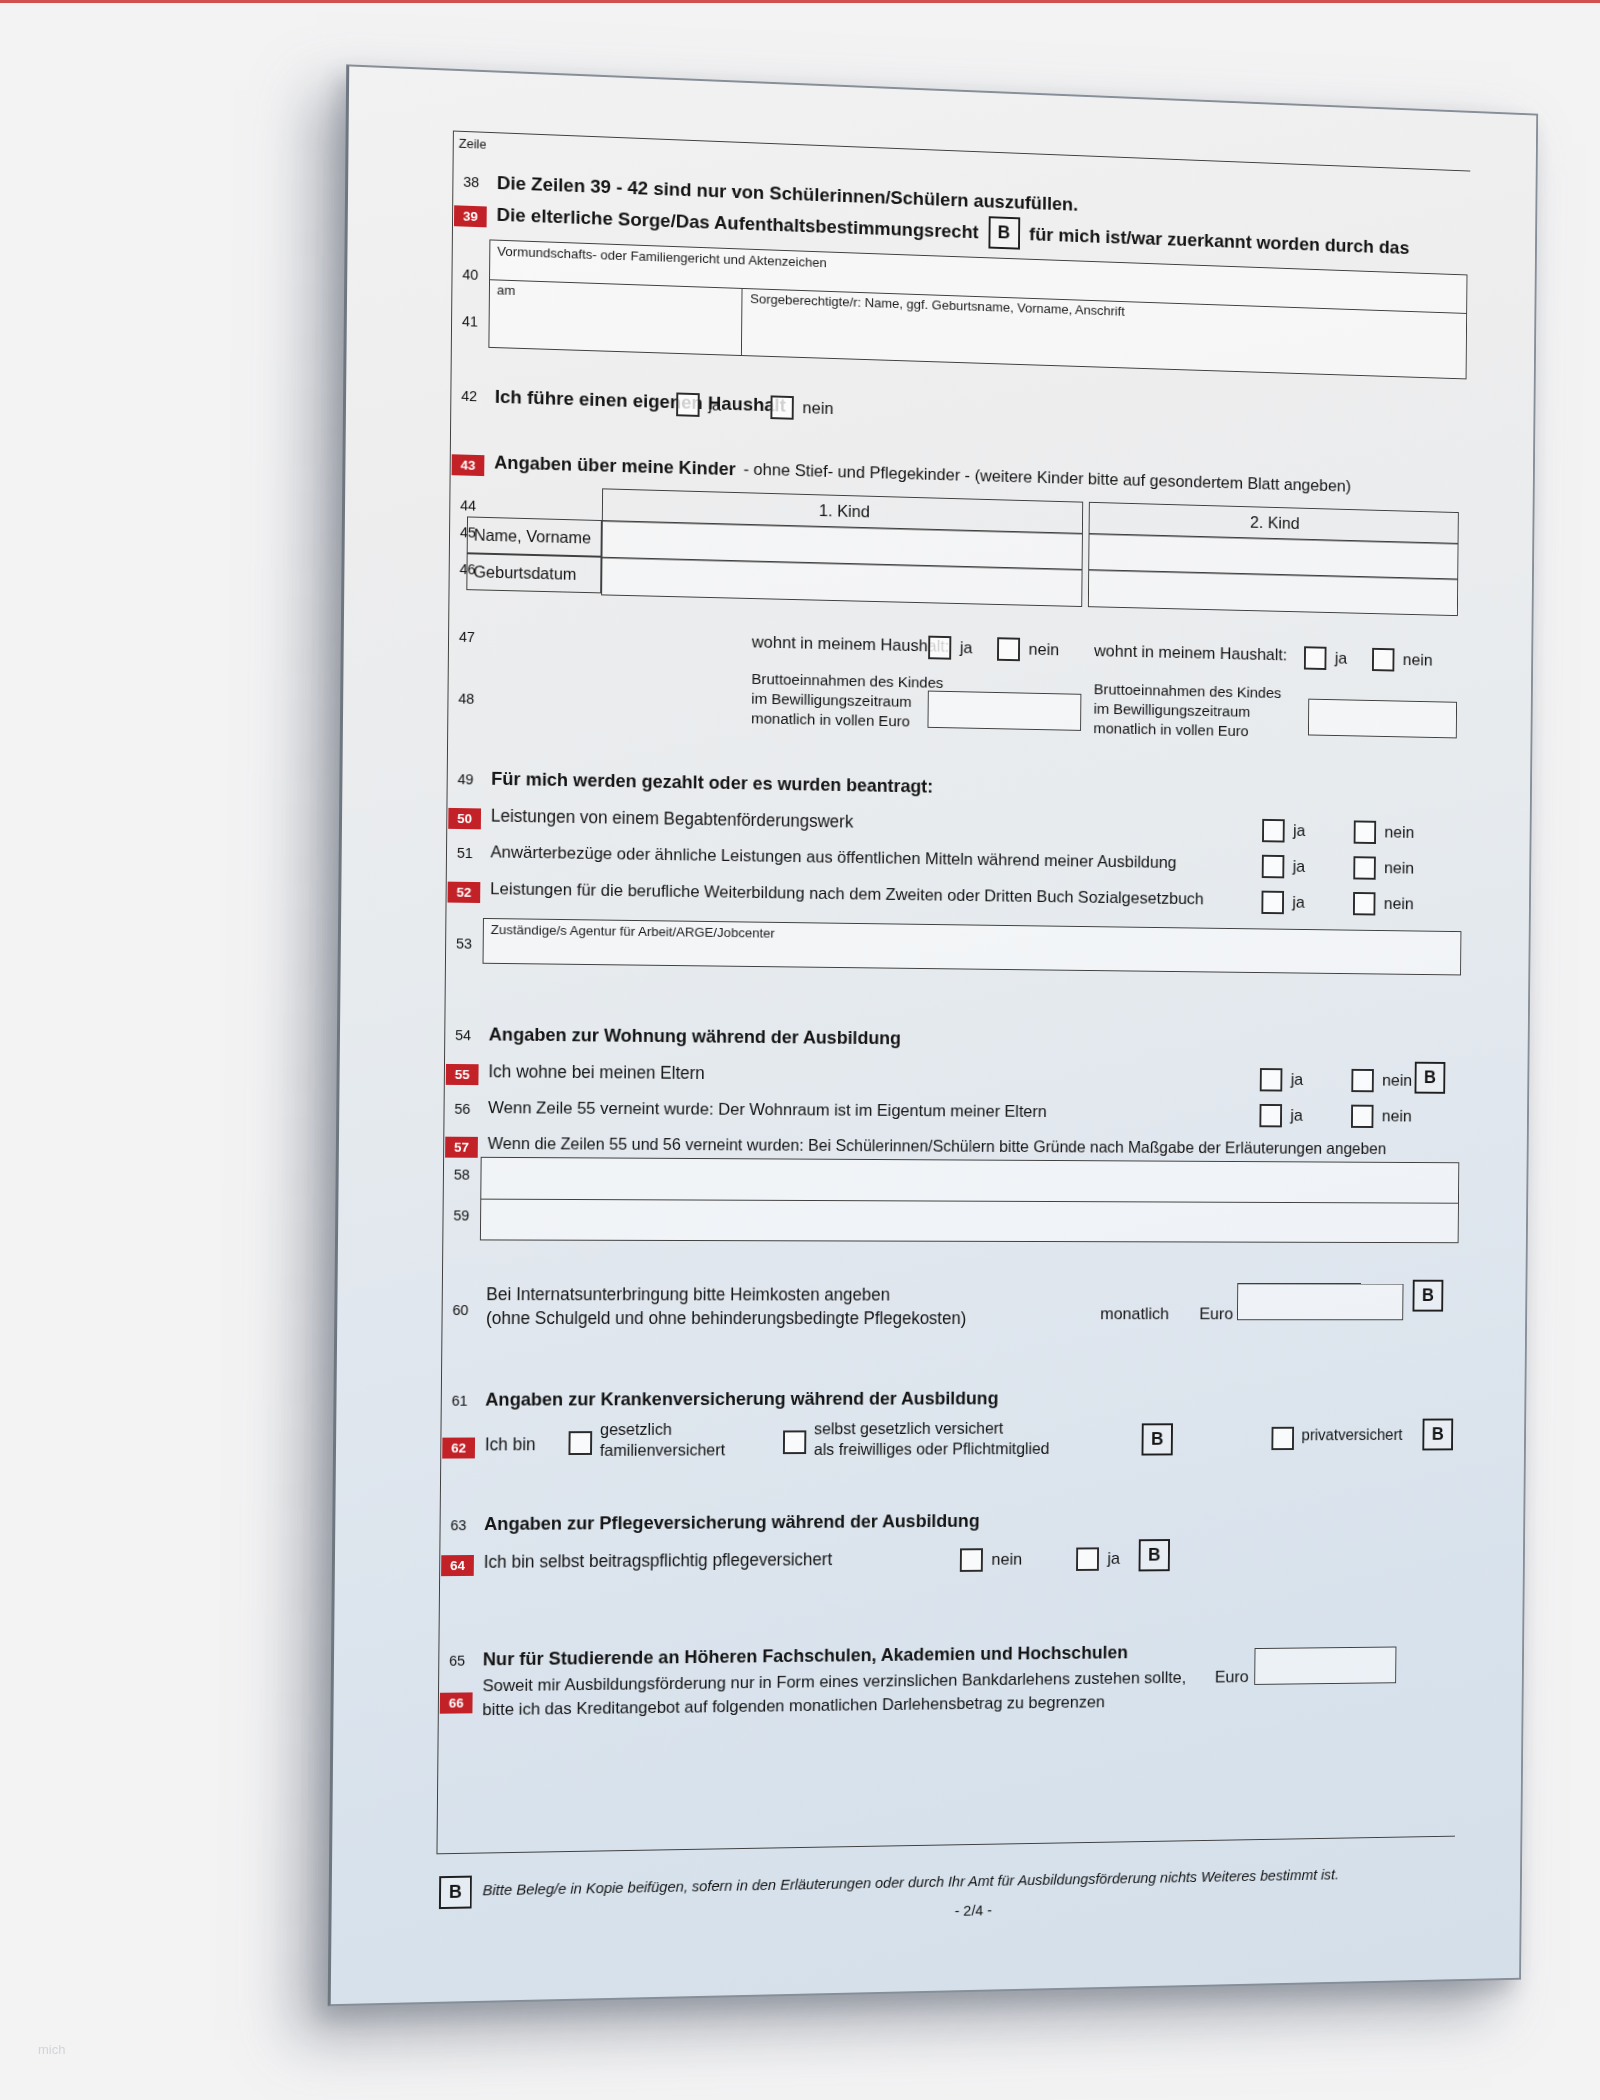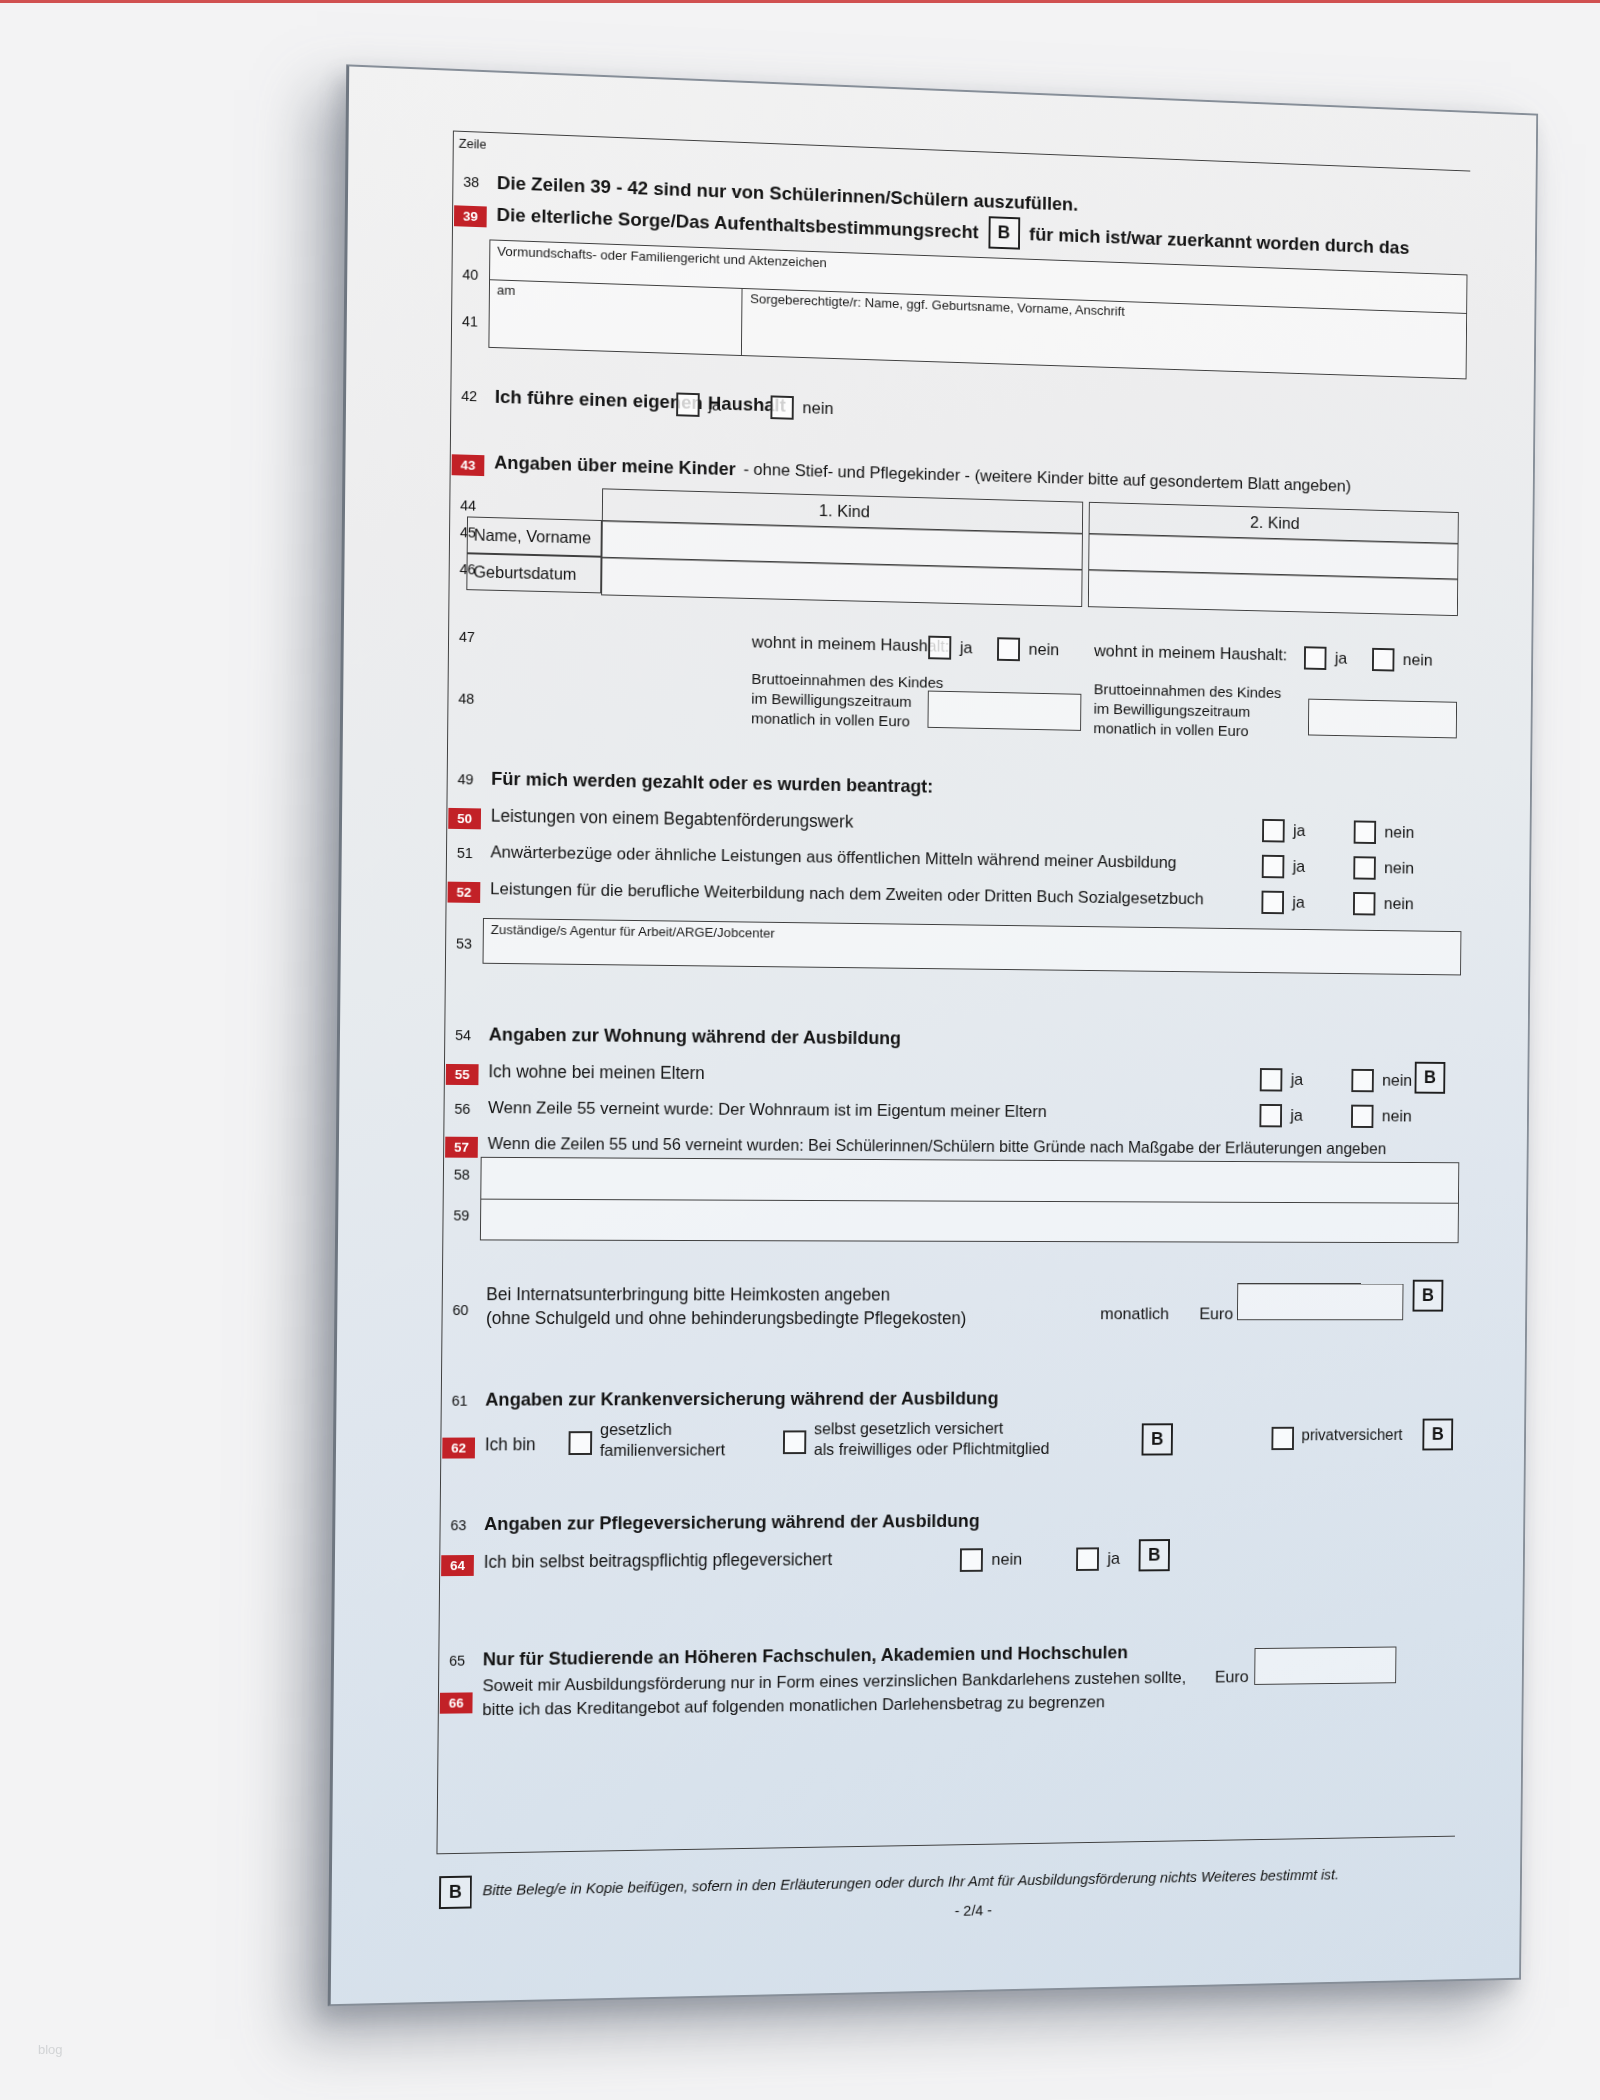--- a/index.html
+++ b/index.html
@@ -49,21 +49,21 @@
   .bbox.inline{position:static;display:inline-flex;margin:0 10px;vertical-align:middle;}
   .flexrow{position:absolute;display:flex;align-items:center;white-space:nowrap;}
   .two-line{position:absolute;font-size:16.5px;line-height:21px;white-space:nowrap;}
   .footer-note{position:absolute;font-style:italic;font-size:15px;white-space:nowrap;}
   .pagenum{position:absolute;text-align:center;font-size:15px;}
 </style>
 </head>
 <body>
 
 <div class="top-strip"></div>
-<div class="watermark">blog</div>
+<div class="watermark">mich</div>
 
 <div class="sheet">
 
   <div class="frame"></div>
   <div class="zeile-hdr">Zeile</div>
 
   <div class="num" style="top:103px;">38</div>
   <div class="b-lg" style="left:150px;top:100px;">Die Zeilen 39 - 42 sind nur von Schülerinnen/Schülern auszufüllen.</div>
 
   <div class="rnum" style="top:135px;">39</div>

